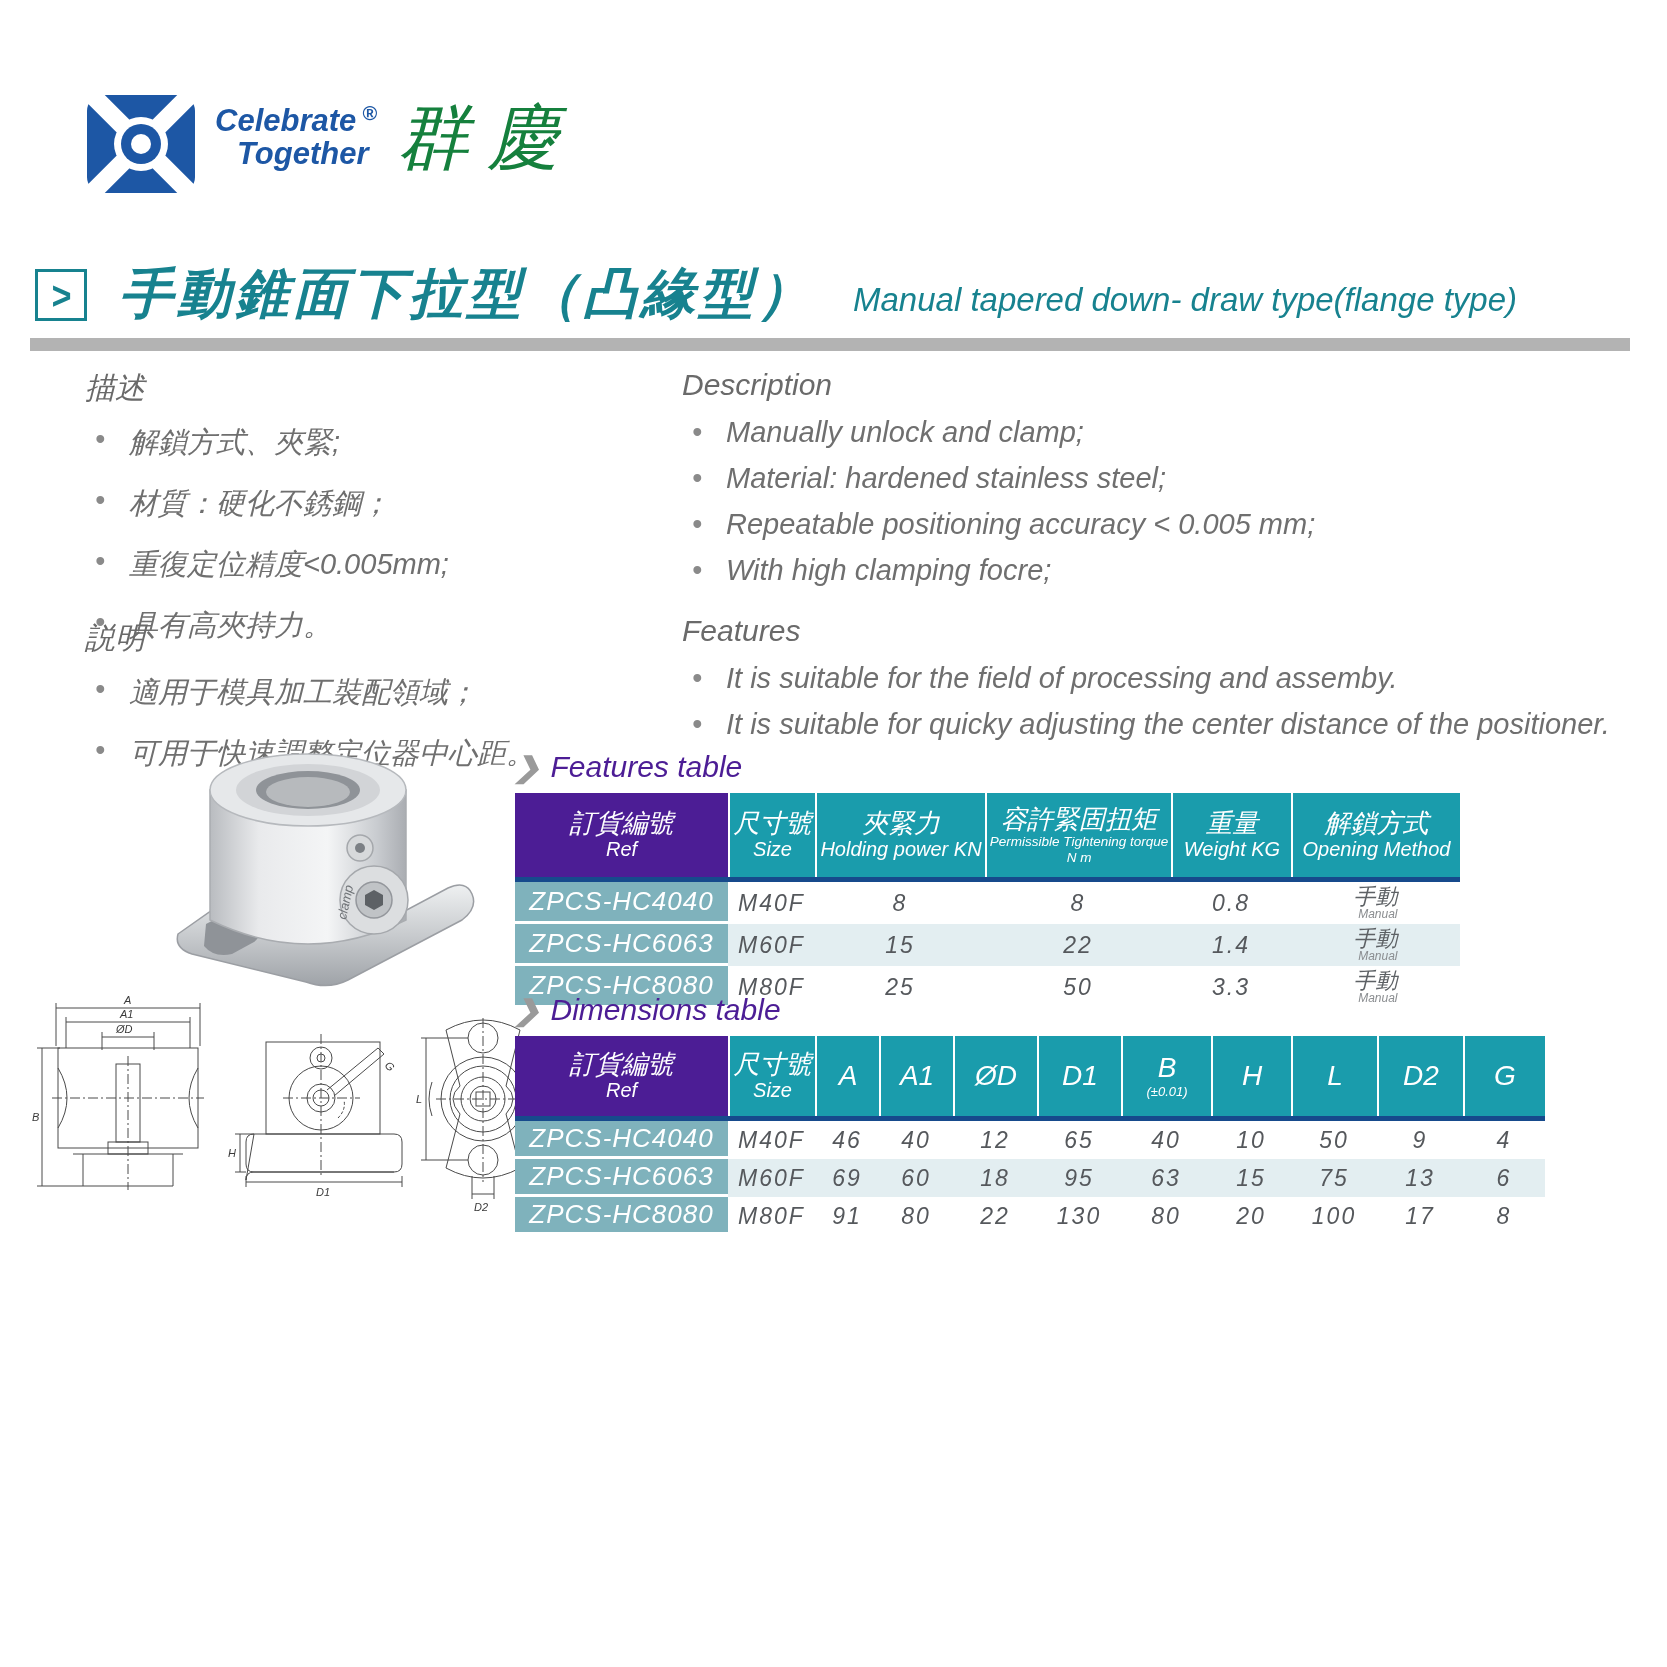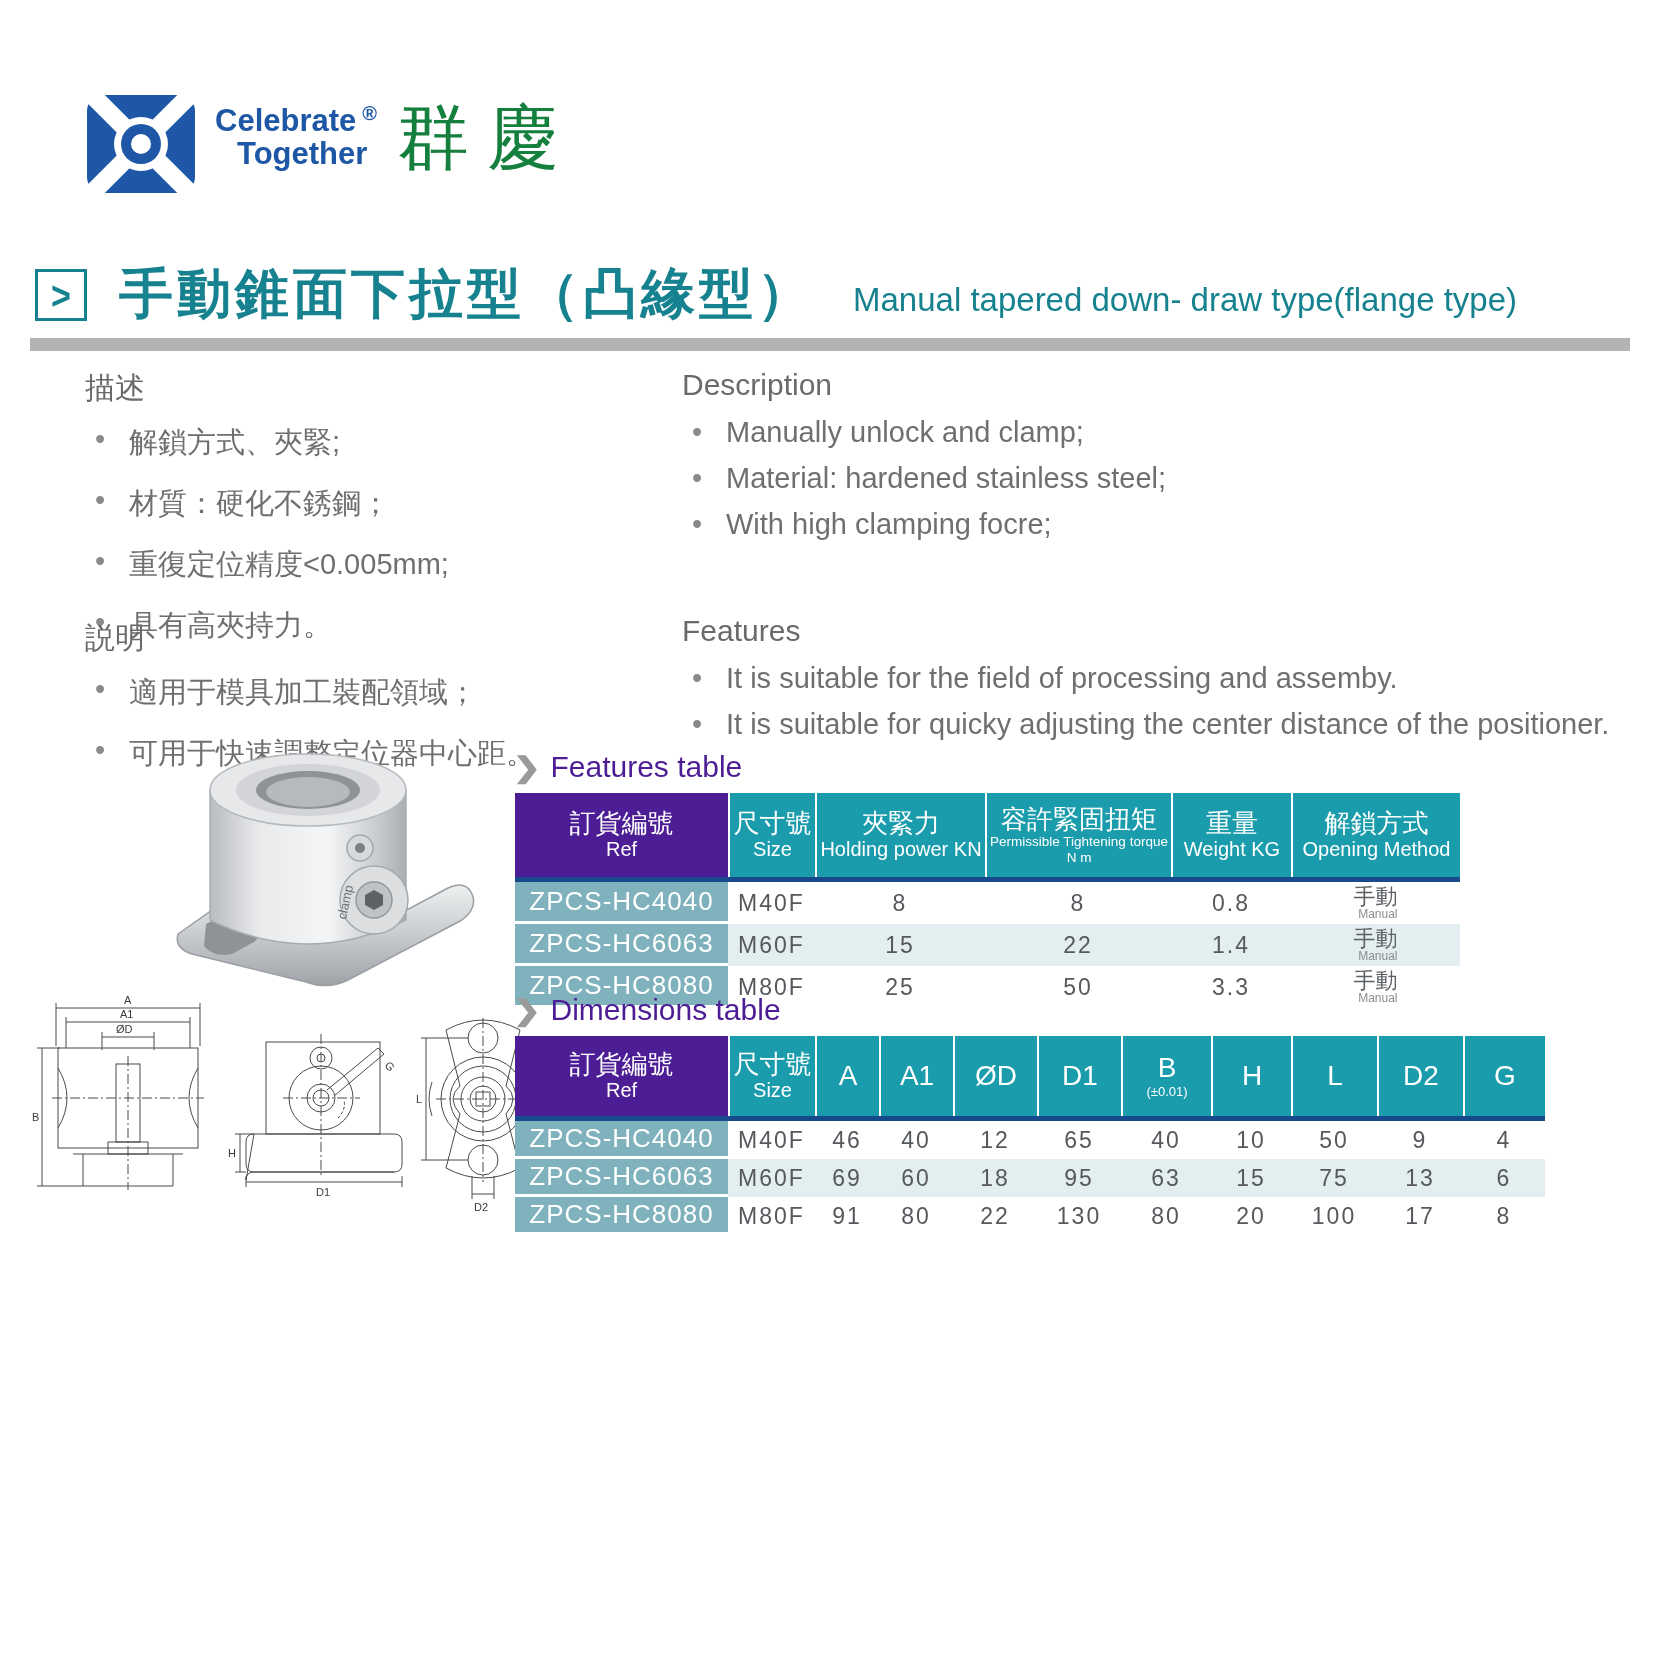--- a/index.html
+++ b/index.html
@@ -1,17 +1,17 @@
 <!DOCTYPE html>
 <html><head>
 <meta charset="utf-8">
 <style>
   * { margin:0; padding:0; box-sizing:border-box; }
   body { background:#ffffff; font-family:"Liberation Sans", sans-serif; }
-  .page { position:relative; width:1667px; height:1570px; background:#ffffff; overflow:hidden; }
+  .page { position:relative; width:1667px; height:1570px; background:#ffffff; overflow:hidden;font-style:italic; }
 
   
   .logo { position:absolute; left:85px; top:93px; display:flex; align-items:flex-start; }
   .logo-mark { width:112px; height:102px; }
   .logo-words { margin-left:18px; margin-top:10px; color:#1d57a5; font-weight:bold; line-height:1.05; }
   .logo-words .l1 { font-size:31px; }
   .logo-words .l2 { font-size:31px; margin-left:22px; }
   .logo-reg { color:#1d57a5; font-size:20px; font-weight:bold; vertical-align:super; margin-left:6px; }
   .logo-cn { margin-left:20px; color:#15803d; font-size:72px; font-family:"DejaVu Serif", serif; letter-spacing:18px; line-height:1; margin-top:8px;text-align:right; }
 
@@ -112,20 +112,21 @@
       <li>重復定位精度&lt;0.005mm;</li>
       <li>具有高夾持力。</li>
     </ul>
   </div>
 
   <div class="tblock en" style="left:682px; top:368px; width:920px;">
     <h3>Description</h3>
     <ul>
       <li>Manually unlock and clamp;</li>
       <li>Material: hardened stainless steel;</li>
+      <li>Repeatable positioning accuracy &lt; 0.005 mm;</li>
       <li>With high clamping focre;</li>
     </ul>
   </div>
 
   <div class="tblock zh" style="left:85px; top:618px; width:560px;">
     <h3>説明</h3>
     <ul>
       <li>適用于模具加工裝配領域；</li>
       <li>可用于快速調整定位器中心距。</li>
     </ul>

